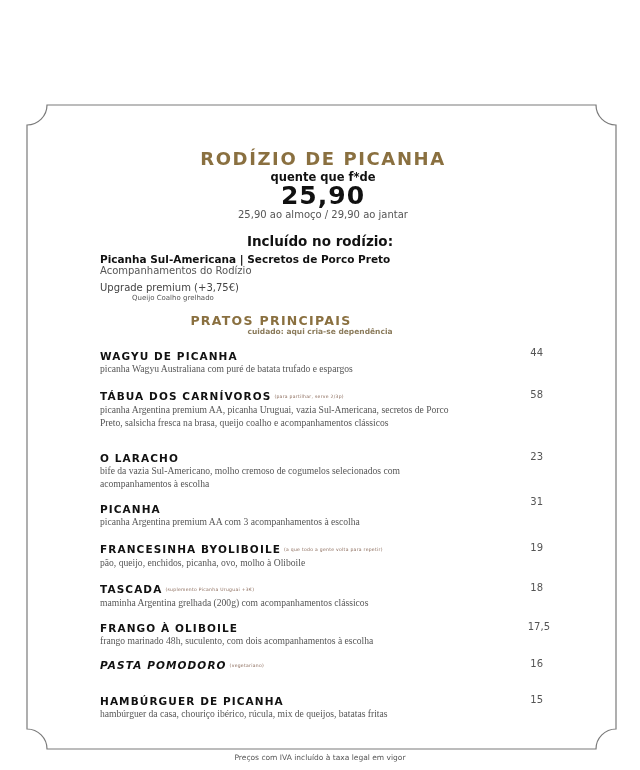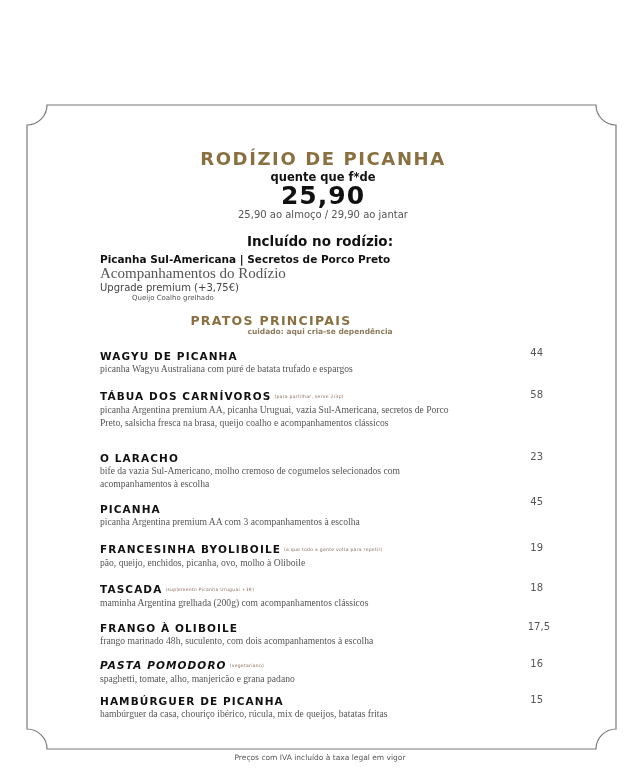--- a/index.html
+++ b/index.html
@@ -29,21 +29,21 @@
     .included-title {
       position: absolute; top: 233px; left: 0; width: 640px; text-align: center;
       font-size: 13.5px; font-weight: bold; color: #111;
     }
     .included-main {
       position: absolute; top: 253px; left: 100px;
       font-size: 10.5px; font-weight: bold; color: #111; white-space: nowrap;
     }
     .included-sub {
       position: absolute; top: 265px; left: 100px;
-      font-size: 15px; color: #555; white-space: nowrap; font-family: Liberation Serif, serif;
+      font-size: 10px; color: #555; white-space: nowrap;
     }
     .upgrade {
       position: absolute; top: 282px; left: 100px;
       font-size: 10px; color: #444; white-space: nowrap;
     }
     .upgrade-sub {
       position: absolute; top: 294px; left: 100px;
       font-size: 7px; color: #555; white-space: nowrap; margin-left: 32px;
     }
     .section-title {
@@ -113,21 +113,21 @@
 
   <div class="item" style="top:451px">
     <div class="item-name"><span>O LARACHO</span></div>
     <div class="item-desc" style="width:355px">bife da vazia Sul-Americano, molho cremoso de cogumelos selecionados com acompanhamentos à escolha</div>
     <div class="item-price">23</div>
   </div>
 
   <div class="item" style="top:502px">
     <div class="item-name"><span>PICANHA</span></div>
     <div class="item-desc">picanha Argentina premium AA com 3 acompanhamentos à escolha</div>
-    <div class="item-price" style="top:-6px">45</div>
+    <div class="item-price" style="top:-6px">31</div>
   </div>
 
   <div class="item" style="top:542px">
     <div class="item-name"><span>FRANCESINHA BYOLIBOILE</span><span class="item-note">(a que todo a gente volta para repetir)</span></div>
     <div class="item-desc">pão, queijo, enchidos, picanha, ovo, molho à Oliboile</div>
     <div class="item-price">19</div>
   </div>
 
   <div class="item" style="top:582px">
     <div class="item-name"><span>TASCADA</span><span class="item-note">(suplemento Picanha Uruguai +3€)</span></div>
@@ -136,21 +136,20 @@
   </div>
 
   <div class="item" style="top:621px">
     <div class="item-name"><span>FRANGO À OLIBOILE</span></div>
     <div class="item-desc">frango marinado 48h, suculento, com dois acompanhamentos à escolha</div>
     <div class="item-price" style="right:10px">17,5</div>
   </div>
 
   <div class="item" style="top:658px">
     <div class="item-name italic"><span>PASTA POMODORO</span><span class="item-note" style="font-style:normal">(vegetariano)</span></div>
-    <div class="item-desc">spaghetti, tomate, alho, manjericão e grana padano</div>
     <div class="item-price">16</div>
   </div>
 
   <div class="item" style="top:694px">
     <div class="item-name"><span>HAMBÚRGUER DE PICANHA</span></div>
     <div class="item-desc" style="width:310px">hambúrguer da casa, chouriço ibérico, rúcula, mix de queijos, batatas fritas</div>
     <div class="item-price">15</div>
   </div>
 
   <div class="footer-note">Preços com IVA incluído à taxa legal em vigor</div>

